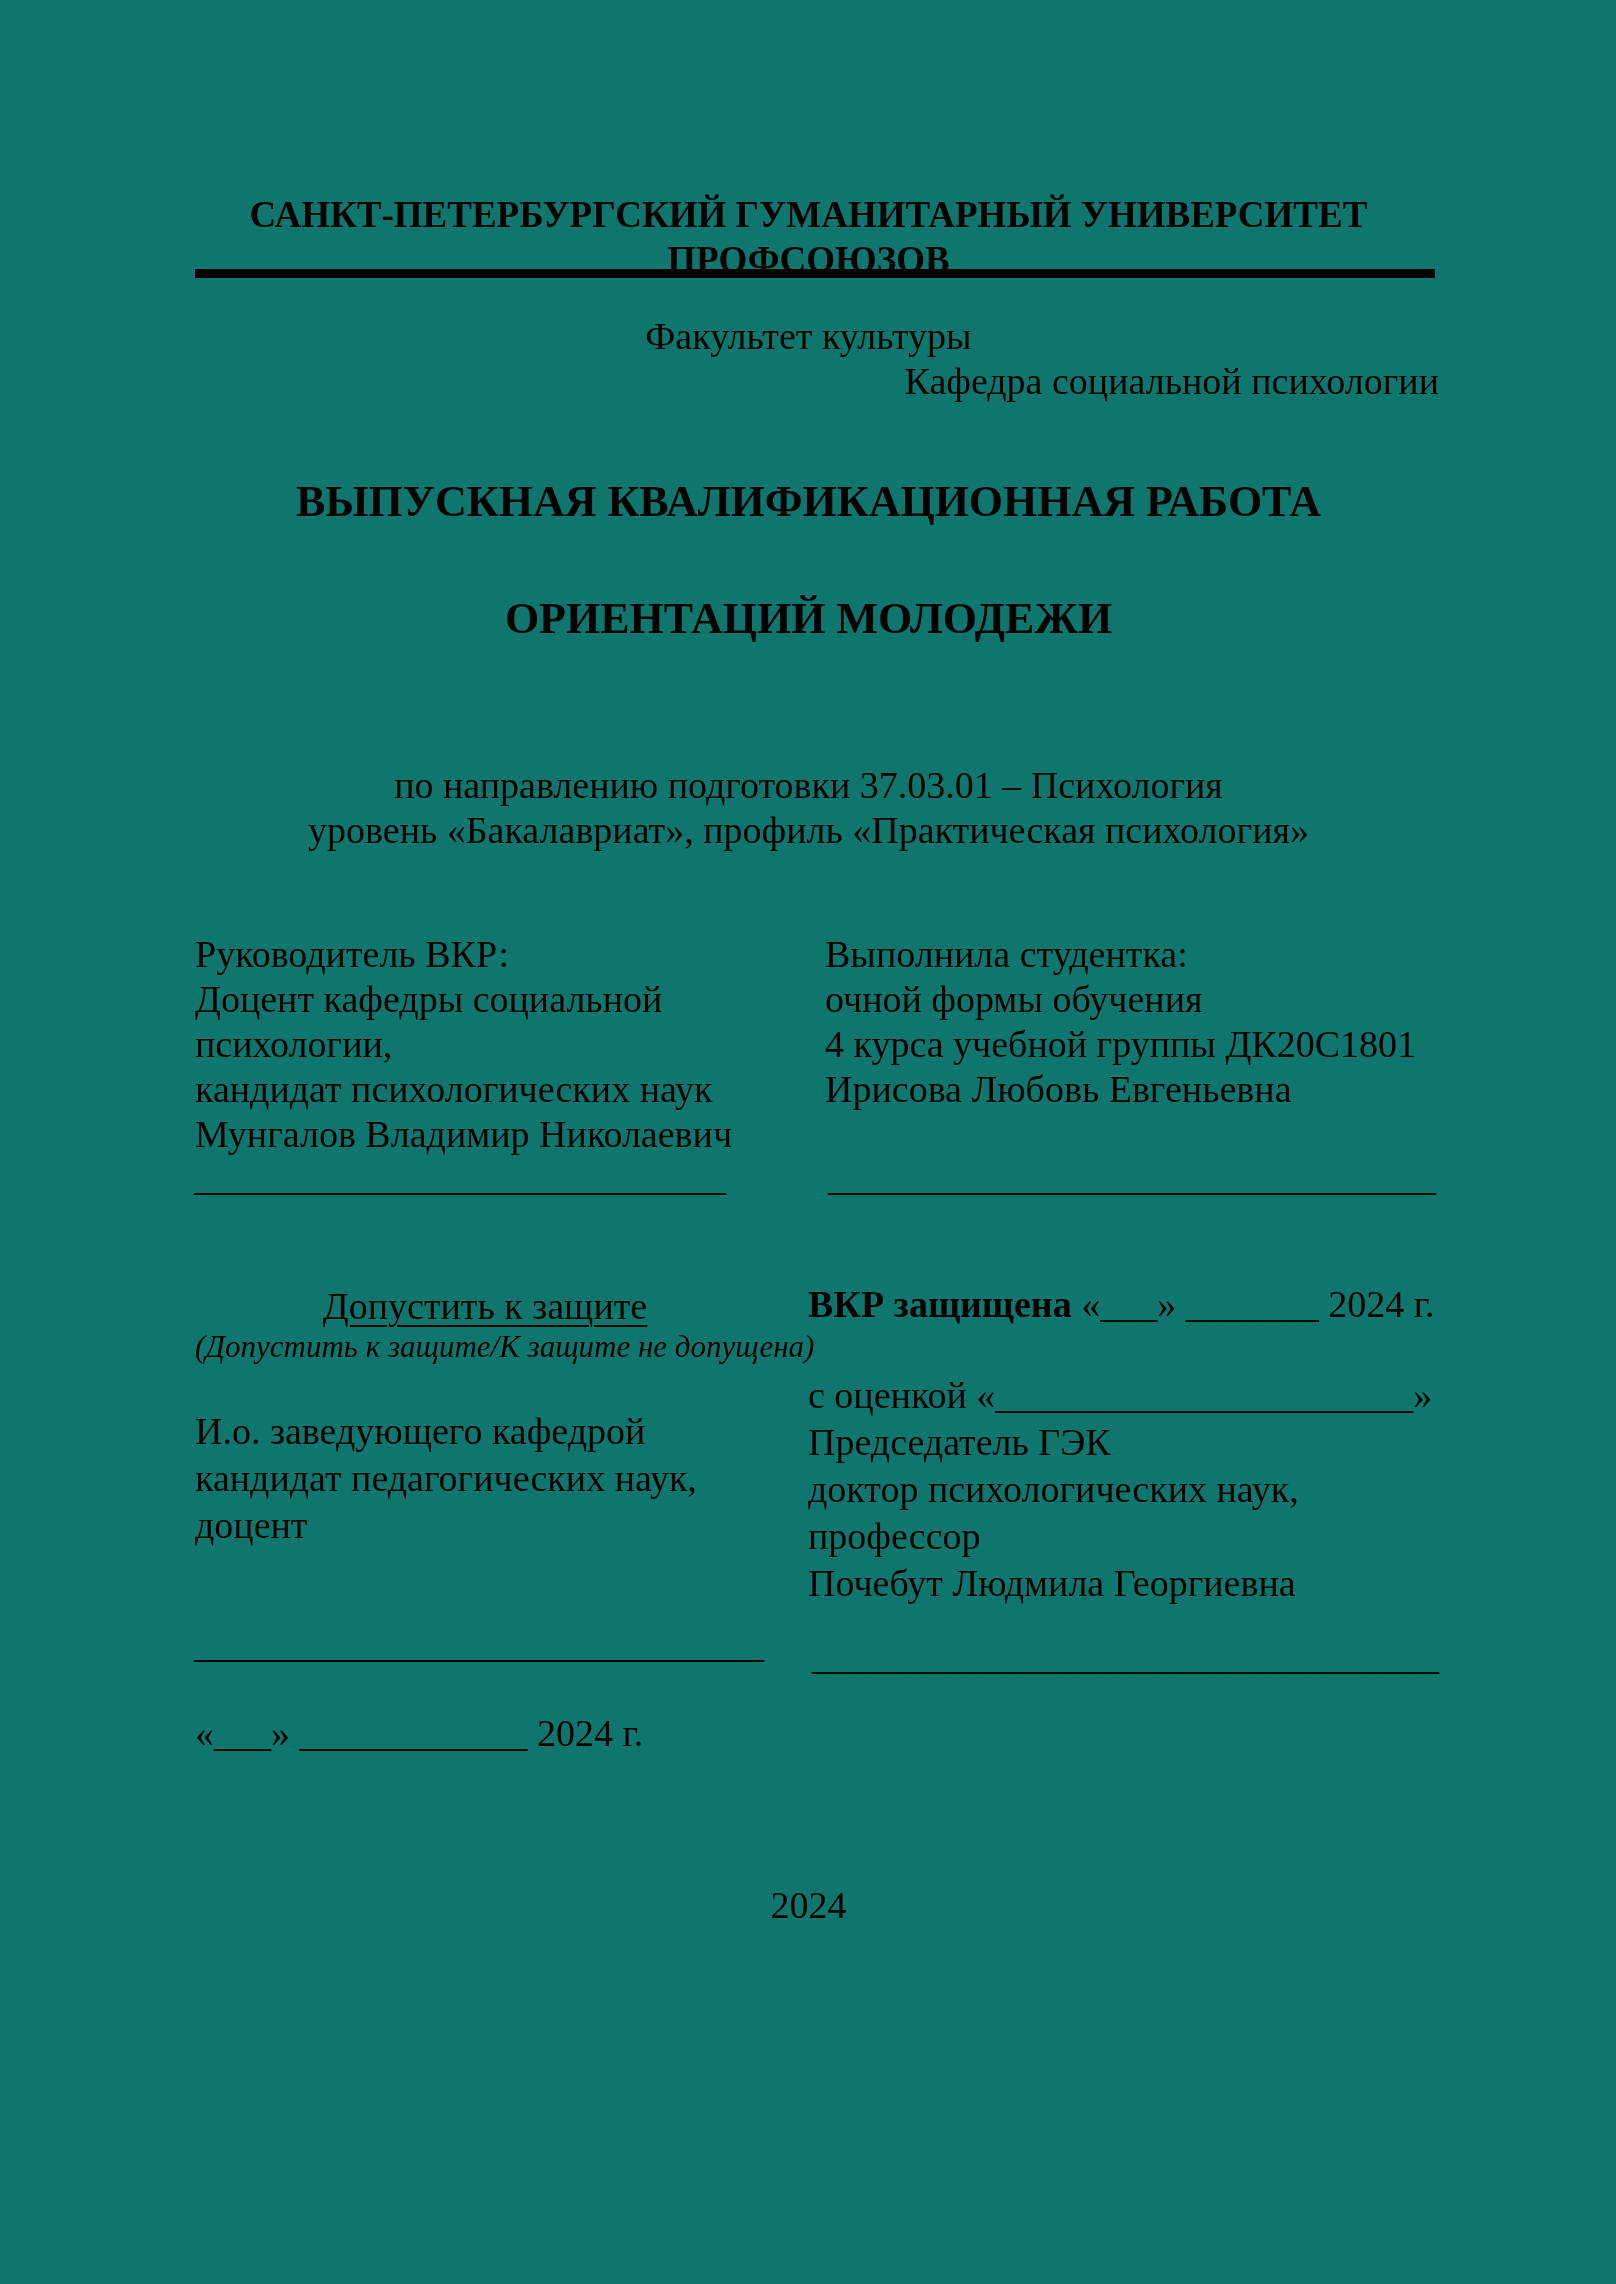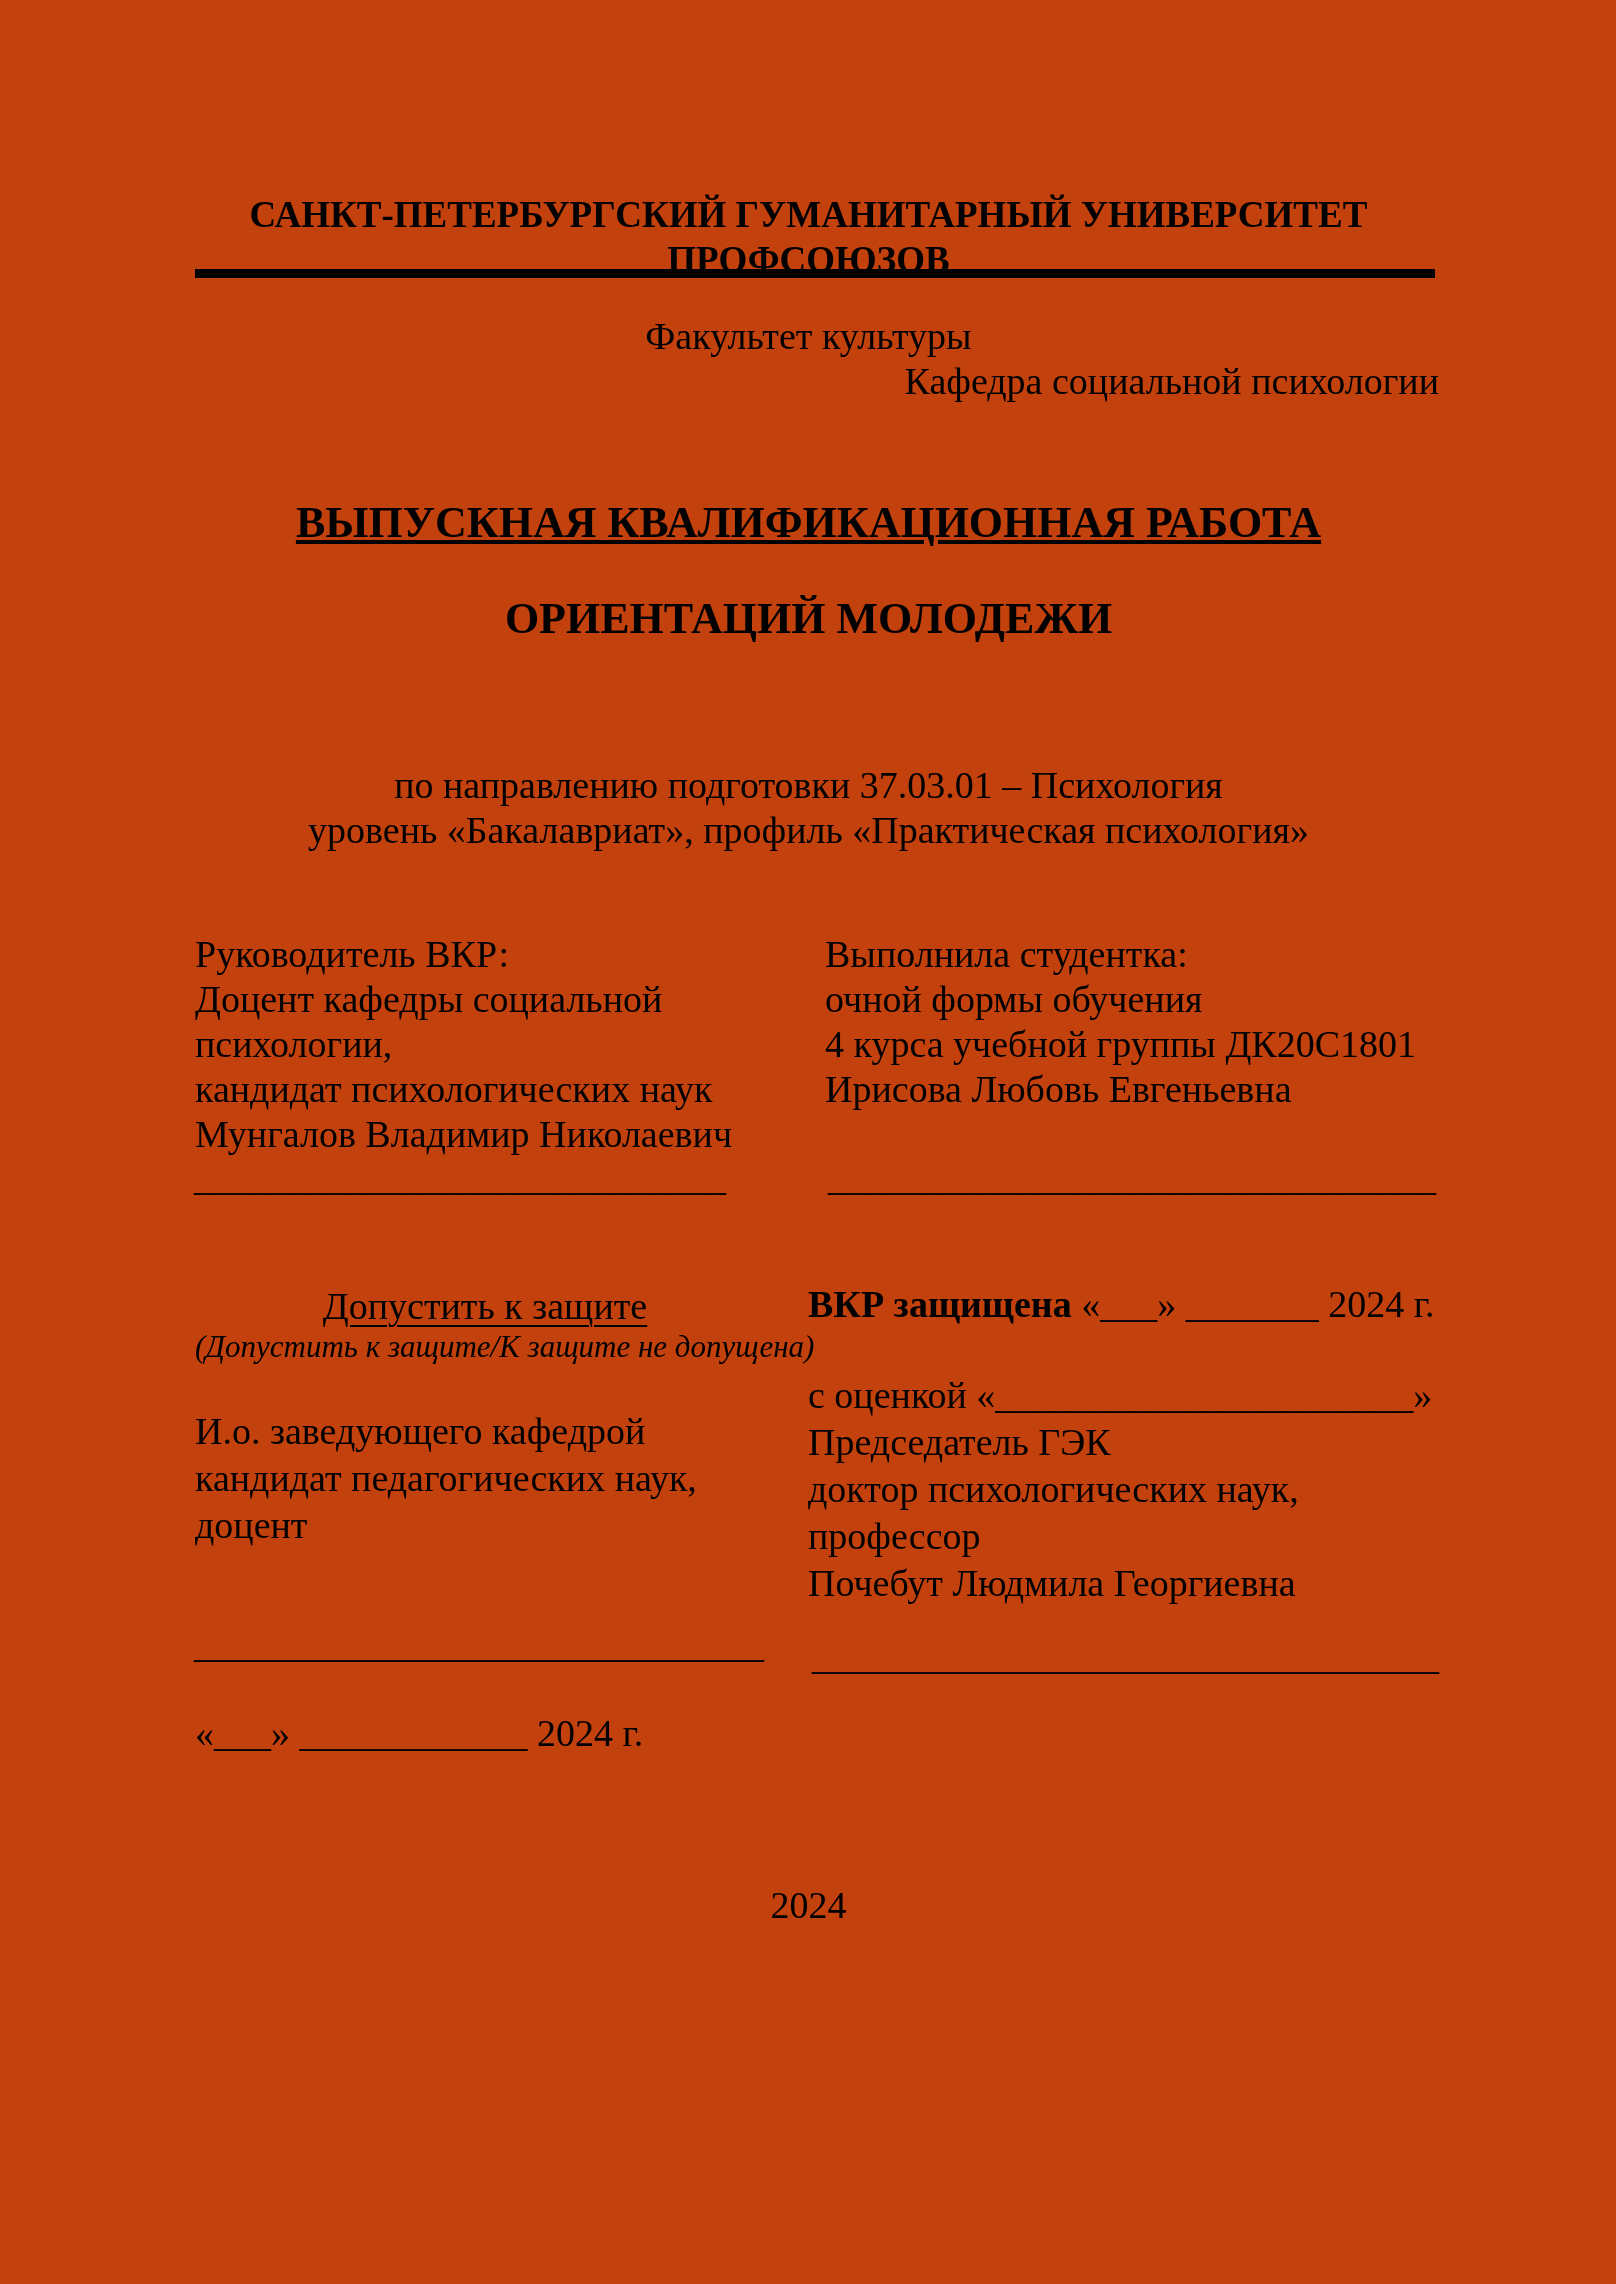--- a/index.html
+++ b/index.html
@@ -1,19 +1,19 @@
 <!DOCTYPE html>
 <html style="font-size:12.5px"><head>
 <meta charset="utf-8">
 <style>
   html,body{margin:0;padding:0;background:#888;}
   .page{
     position:relative;
     width:1617px;height:2284px;
-    background:#c2410c;
+    background:#0f766e;
     font-family:"Liberation Serif","DejaVu Serif",serif;
     color:#000;
     overflow:hidden;
   }
   .abs{position:absolute;}
   .center{left:0;width:1617px;text-align:center;white-space:nowrap;}
   .body-text{font-size:38px;line-height:45px;}
   .bold{font-weight:bold;}
   .hdr{font-size:37px;line-height:45px;font-weight:bold;}
   .title{font-size:44px;line-height:50px;font-weight:bold;}
@@ -33,21 +33,21 @@
     <span class="line">САНКТ-ПЕТЕРБУРГСКИЙ ГУМАНИТАРНЫЙ УНИВЕРСИТЕТ</span>
     <span class="line">ПРОФСОЮЗОВ</span>
   </div>
 
   <div class="abs rule" style="top:269px;left:195px;width:1240px;height:8.6px;"></div>
 
   <div class="abs center body-text" style="top:274px;margin-top:40px;">Факультет культуры</div>
 
   <div class="abs body-text" style="top:359px;left:195px;width:1244px;text-align:right;white-space:nowrap;">Кафедра социальной психологии</div>
 
-  <div class="abs center title" style="top:498px;text-decoration:underline;">ВЫПУСКНАЯ КВАЛИФИКАЦИОННАЯ РАБОТА</div>
+  <div class="abs center title" style="top:477px;">ВЫПУСКНАЯ КВАЛИФИКАЦИОННАЯ РАБОТА</div>
 
   <div class="abs center title" style="top:594px;">
     <span class="line">ОРИЕНТАЦИЙ МОЛОДЕЖИ</span>
   </div>
 
   <div class="abs center body-text" style="top:763px;">
     <span class="line">по направлению подготовки 37.03.01 – Психология</span>
     <span class="line">уровень «Бакалавриат», профиль «Практическая психология»</span>
   </div>
 

